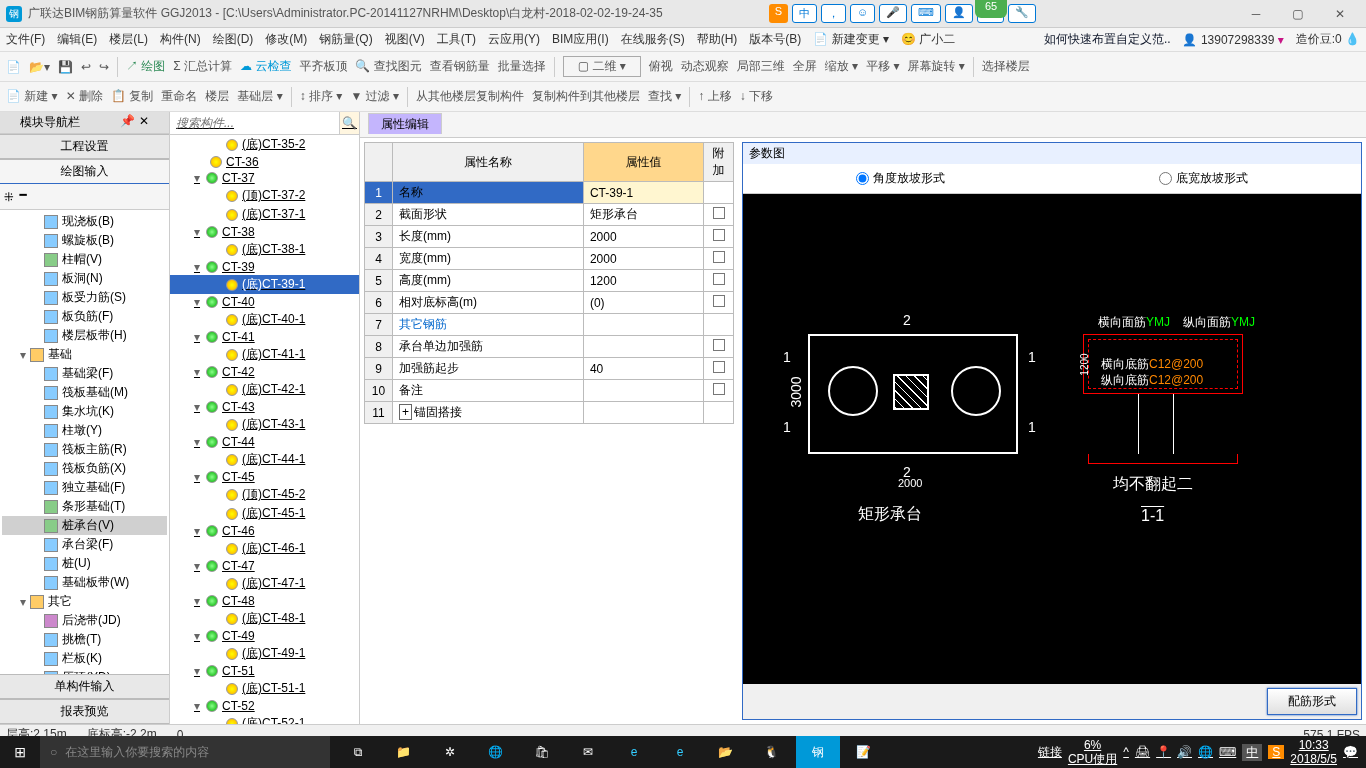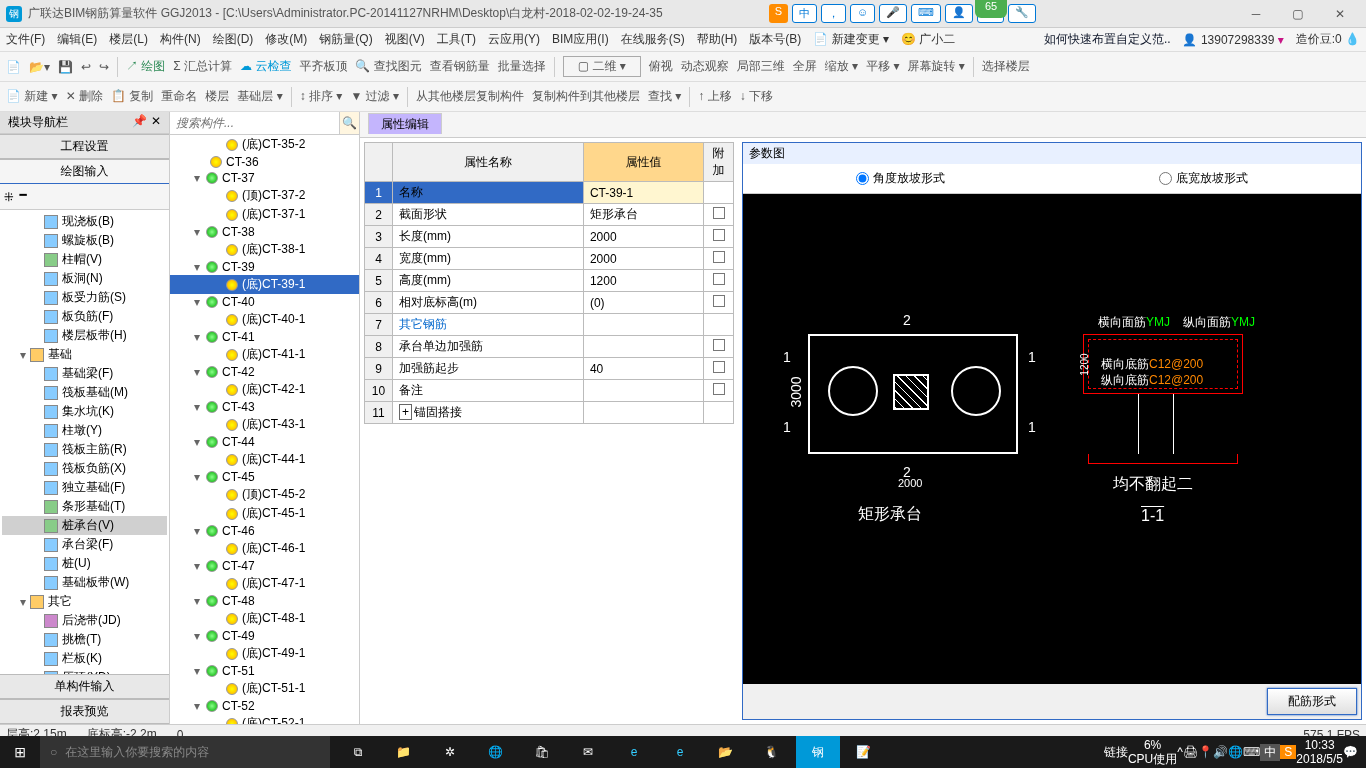--- a/index.html
+++ b/index.html
@@ -21,32 +21,32 @@
 .menubar .user-badge { color: #c71585; }
 .menubar .price { color: #333; }
 
 .toolbar1, .toolbar2 { height: 30px; background: #f5f5f5; display: flex; align-items: center; padding: 0 6px; border-bottom: 1px solid #ddd; gap: 8px; color: #555; }
 .toolbar1 span, .toolbar2 span { white-space: nowrap; }
 .tb-green { color: #2e8b57; }
 .tb-sep { width: 1px; height: 20px; background: #ccc; }
 
 .main { display: flex; height: 612px; }
 .navpanel { width: 170px; background: #f5f5f5; border-right: 1px solid #ccc; display: flex; flex-direction: column; }
-.navpanel .nav-title { background: #e0e0e0; padding: 2px 8px; display: flex; justify-content: space-between; border-bottom: 1px solid #ccc; }
+.navpanel .nav-title { background: #e0e0e0; padding: 2px 20px; display: flex; justify-content: space-between; border-bottom: 1px solid #ccc; }
 .navpanel .nav-section { background: #e8e8e8; padding: 3px 0; text-align: center; border: 1px solid #bbb; border-left: none; border-right: none; font-weight: normal; }
 .navpanel .nav-tabs { display: flex; border-bottom: 1px solid #ccc; padding: 4px; gap: 6px; }
 .navpanel .nav-tree { flex: 1; overflow-y: auto; background: #fff; padding: 2px; }
 .nav-tree .tree-item { display: flex; align-items: center; padding: 1px 4px; white-space: nowrap; }
 .nav-tree .tree-item.selected { background: #d0d0d0; }
 .nav-tree .indent1 { padding-left: 18px; }
 .nav-tree .indent2 { padding-left: 32px; }
 .nav-tree .ico { width: 14px; height: 14px; margin-right: 4px; display: inline-block; }
 .nav-tree .caret { width: 10px; display: inline-block; color: #666; }
 
-.middle { width: 190px; border-right: 1px solid #ccc; display: flex; flex-direction: column; }
+.middle { width: 190px; border-right: 1px solid #ccc; display: flex; flex-direction: column; text-decoration: underline; }
 .middle .search { display: flex; border-bottom: 1px solid #ccc; }
 .middle .search input { flex: 1; border: none; padding: 4px 6px; font-style: italic; color: #999; background: #fff; }
 .middle .search .sbtn { width: 28px; background: #fff6e0; border-left: 1px solid #ccc; display: flex; align-items: center; justify-content: center; color: #d2691e; }
 .middle .mtree { flex: 1; overflow-y: auto; background: #fff; }
 .mtree .mt-item { display: flex; align-items: center; padding: 1px 4px; white-space: nowrap; gap: 4px; }
 .mtree .mt-item.selected { background: #316AC5; color: #fff; }
 .mtree .mi-icon { width: 12px; height: 12px; border: 1px solid #999; border-radius: 50%; background: radial-gradient(#ff0, #fa0); display: inline-block; }
 .mtree .mi-icon.green { background: radial-gradient(#8f8, #0a0); }
 .mtree .caret { color: #666; width: 10px; display: inline-block; text-align: center; }
 .mtree .ind0 { padding-left: 22px; }
@@ -89,21 +89,21 @@
 .statusbar { height: 20px; background: #f0f0f0; border-top: 1px solid #ccc; display: flex; align-items: center; padding: 0 6px; font-size: 11px; color: #333; }
 .statusbar .sb-item { margin-right: 20px; }
 .statusbar .sb-msg { flex: 1; margin-top: 43px; }
 .statusbar .fps { }
 
 .taskbar { position: absolute; bottom: 0; left: 0; right: 0; height: 32px; background: #1a1a1a; display: flex; align-items: center; color: #fff; }
 .taskbar .start { width: 40px; text-align: center; font-size: 14px; }
 .taskbar .search { background: #333; color: #888; padding: 0 10px; height: 32px; display: flex; align-items: center; width: 290px; gap: 8px; }
 .taskbar .tb-icons { display: flex; gap: 2px; margin-left: 6px; }
 .taskbar .tb-icons div { width: 44px; height: 32px; display: flex; align-items: center; justify-content: center; }
-.taskbar .sysright { margin-left: auto; display: flex; align-items: center; padding-right: 8px; font-size: 11px; }
+.taskbar .sysright { margin-left: auto; display: flex; align-items: center; gap: 6px; padding-right: 8px; font-size: 11px; text-decoration: underline; }
 .taskbar .sysright .clock { text-align: center; line-height: 1.2; }
 </style>
 </head>
 <body>
 
 <div class="titlebar">
   <div class="app-icon">钢</div>
   <div class="title">广联达BIM钢筋算量软件 GGJ2013 - [C:\Users\Administrator.PC-20141127NRHM\Desktop\白龙村-2018-02-02-19-24-35</div>
   <div class="ime-badges">
     <span>S</span>

